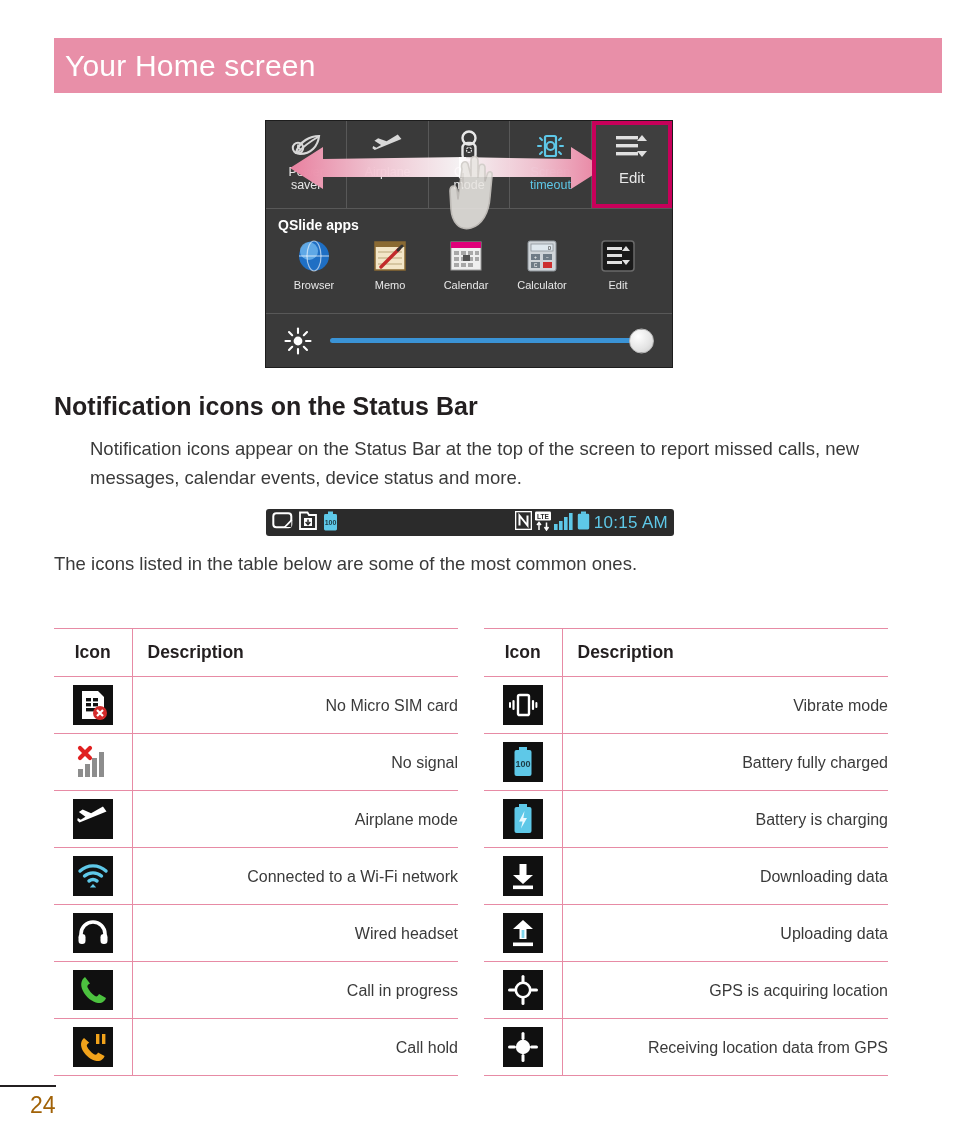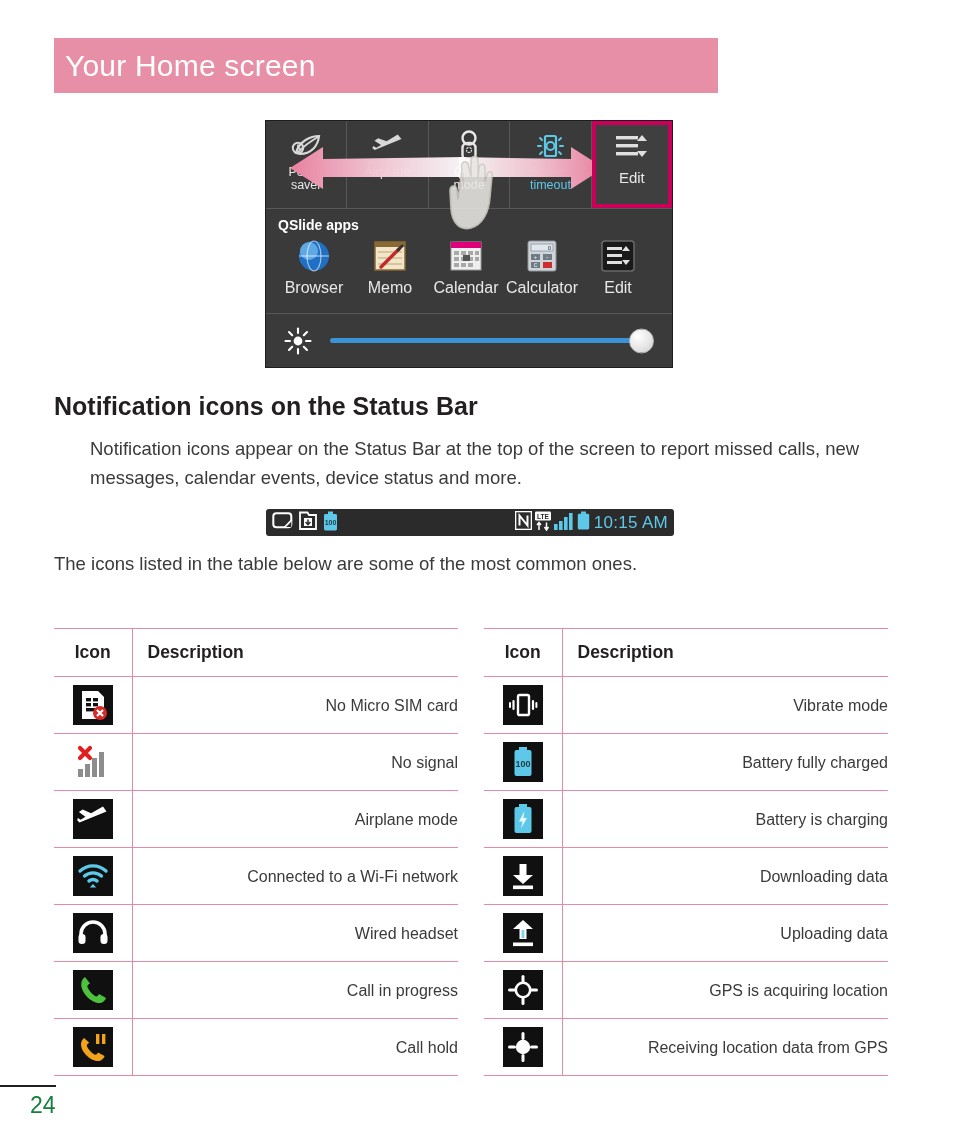--- a/index.html
+++ b/index.html
@@ -12,21 +12,21 @@
     color: #231f20;
     position: relative;
     overflow: hidden;
   }
 
   
   .header-banner {
     position: absolute;
     left: 54px;
     top: 38px;
-    width: 664px;
+    width: 888px;
     height: 55px;
     background: #e88fa8;
     display: flex;
     align-items: center;
   }
   .header-title {
     color: #ffffff;
     font-size: 30px;
     font-weight: 400;
     letter-spacing: 0.2px;
@@ -108,21 +108,21 @@
     display: flex;
     flex-direction: column;
     align-items: center;
   }
   .qslide-app-icon {
     width: 38px; height: 38px;
     display: flex; align-items: center; justify-content: center;
   }
   .qslide-app-label {
     color: #e8e8e8;
-    font-size: 16px;
+    font-size: 11px;
     margin-top: 4px;
     text-align: center;
   }
 
   
   .brightness-row {
     background: #3a3a3a;
     height: 53px;
     display: flex;
     align-items: center;
@@ -262,21 +262,21 @@
     top: 1085px;
     width: 56px;
     height: 2px;
     background: #231f20;
   }
   .page-number {
     position: absolute;
     left: 30px;
     top: 1092px;
     font-size: 23px;
-    color: #15803d;
+    color: #a16207;
   }
 </style>
 </head>
 <body>
 
 <div class="header-banner">
   <div class="header-title">Your Home screen</div>
 </div>
 
 <div class="phone-figure">

